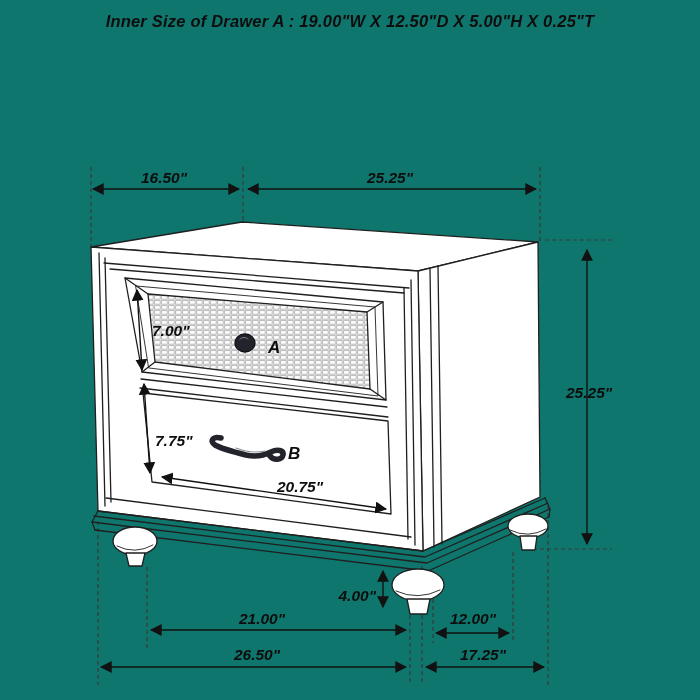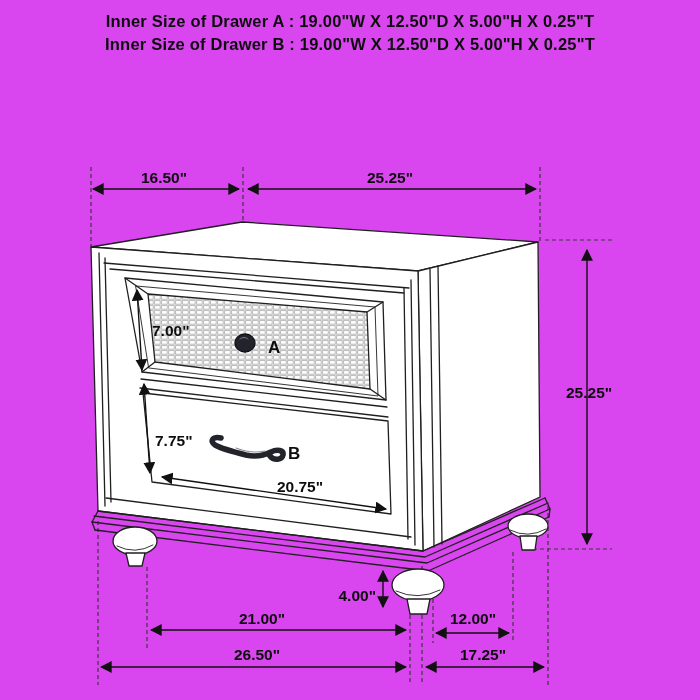--- a/index.html
+++ b/index.html
@@ -1,32 +1,31 @@
 <!DOCTYPE html>
 <html><head>
 <meta charset="utf-8">
 <style>
   html,body{margin:0;padding:0;background:#fff;}
-  .canvas{position:relative;width:700px;height:700px;background:#d946ef;overflow:hidden;
-          font-family:"Liberation Sans",sans-serif;}
+  .canvas{position:relative;width:700px;height:700px;background:#0f766e;overflow:hidden;
+          font-family:"Liberation Sans",sans-serif;font-style:italic;}
   .title-block{position:absolute;top:10px;left:0;width:700px;text-align:center;
                font-weight:bold;font-size:16.5px;line-height:23px;color:#0d0d0d;
                letter-spacing:0.2px;}
   svg{position:absolute;top:0;left:0;}
   svg text{font-family:"Liberation Sans",sans-serif;font-weight:bold;font-size:15.5px;fill:#0d0d0d;}
   svg text.red{font-size:17px;}
 </style>
 </head>
 <body>
 
 <div class="canvas">
 
   <div class="title-block">
     <div>Inner Size of Drawer A : 19.00"W X 12.50"D X 5.00"H X  0.25"T</div>
-    <div>Inner Size of Drawer B : 19.00"W X 12.50"D X 5.00"H X  0.25"T</div>
   </div>
 
   <svg width="700" height="700" viewBox="0 0 700 700">
     <defs>
       <marker id="arr" viewBox="0 0 10 10" refX="9" refY="5" markerWidth="8.5" markerHeight="8.5" orient="auto-start-reverse">
         <path d="M0,0 L10,5 L0,10 Z" fill="#111"></path>
       </marker>
       <pattern id="weave" width="7" height="5" patternUnits="userSpaceOnUse">
         <rect width="7" height="5" fill="#fafafa"></rect>
         <rect x="0.6" y="0.6" width="5.6" height="3.6" fill="#ffffff" stroke="#b5b5b5" stroke-width="0.9"></rect>

